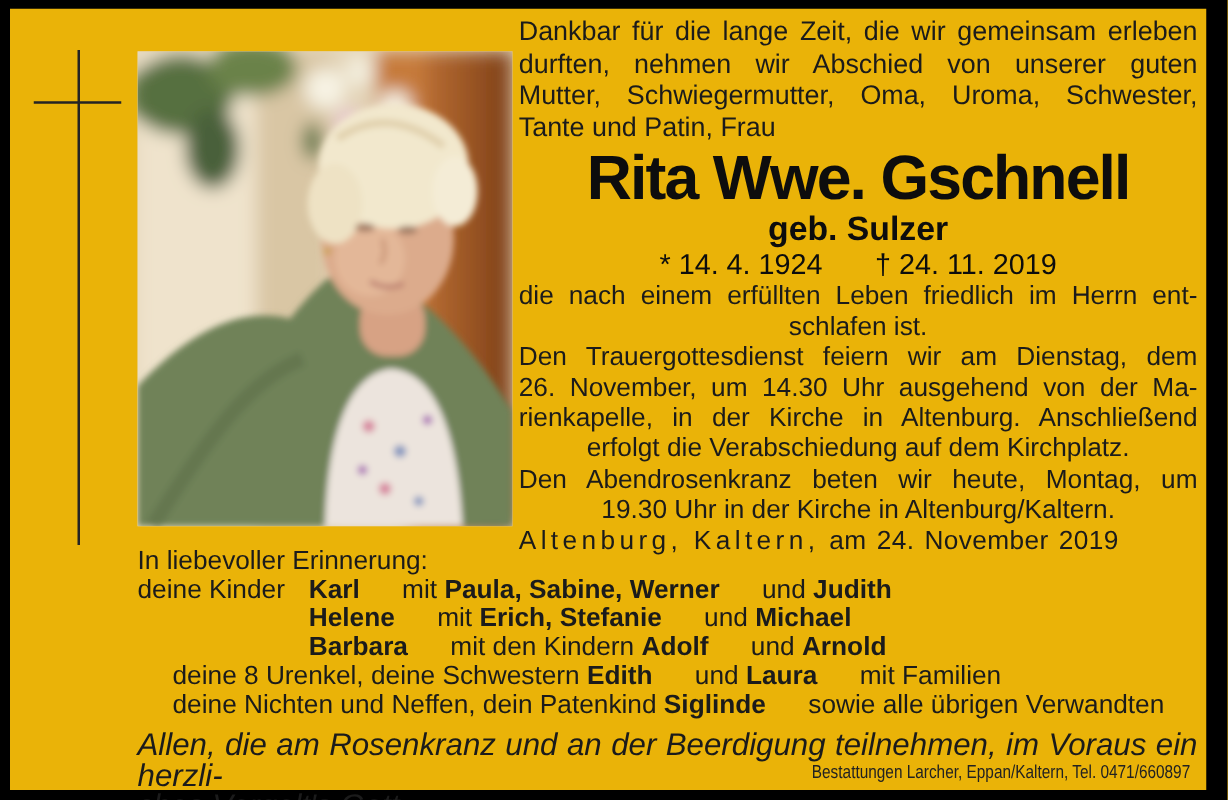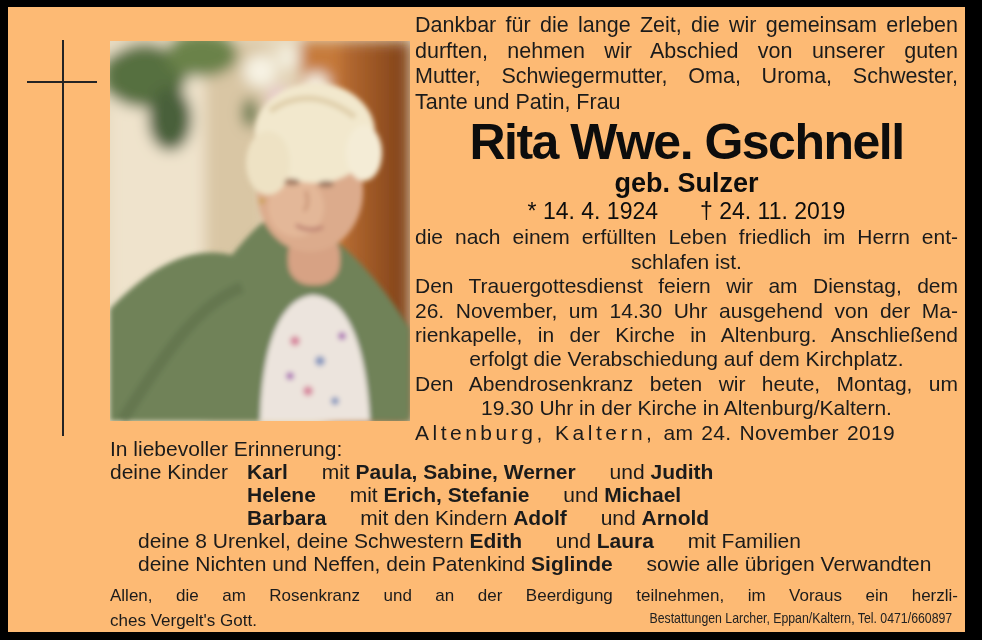--- a/index.html
+++ b/index.html
@@ -1,21 +1,21 @@
 <!DOCTYPE html>
 <html><head>
 <meta charset="utf-8">
 <style>
   html,body{margin:0;padding:0;}
   body{
     width:982px;height:640px;background:#000;position:relative;overflow:hidden;
     font-family:"Liberation Sans","DejaVu Sans",sans-serif;color:#1b1b1b;
   }
   .card{
-    position:absolute;left:8px;top:7px;right:17px;bottom:8px;background:#fdba74;
+    position:absolute;left:8px;top:7px;right:17px;bottom:8px;background:#eab308;
   }
   
   .cross{position:absolute;left:0;top:0;width:100px;height:440px;}
   .cross .v{position:absolute;left:54px;top:33px;width:2px;height:396px;background:#242424;}
   .cross .h{position:absolute;left:19px;top:74px;width:70px;height:2px;background:#242424;}
   
   .photo{position:absolute;left:102px;top:34px;width:300px;height:380px;overflow:hidden;background:#e6d8bd;}
   .photo svg{display:block;}
   
   .rcol{position:absolute;left:407px;top:6px;right:7px;}
@@ -30,21 +30,21 @@
   .dl-spaced{letter-spacing:3.5px;}
   .dl-rest{letter-spacing:0.3px;word-spacing:2px;margin-left:8px;}
   
   .family{position:absolute;left:102px;top:430px;right:7px;font-size:21px;line-height:23px;}
   .fam-row{display:flex;}
   .fam-label{width:137px;flex:0 0 137px;}
   .sb{font-weight:700;}
   .sr{font-weight:400;margin-left:28px;}
   
   .thanks{position:absolute;left:102px;top:577px;right:7px;}
-  .thanks .ln{font-size:17px;line-height:24.5px;}
+  .thanks .ln{font-size:25px;line-height:24.5px;font-style:italic;}
   .funeral{position:absolute;right:13px;top:602px;font-size:15px;color:#222;
     transform:scaleX(0.82);transform-origin:100% 50%;white-space:nowrap;}
 </style>
 </head>
 <body>
 
 <div class="card">
 
   <div class="cross">
     <div class="v"></div>

